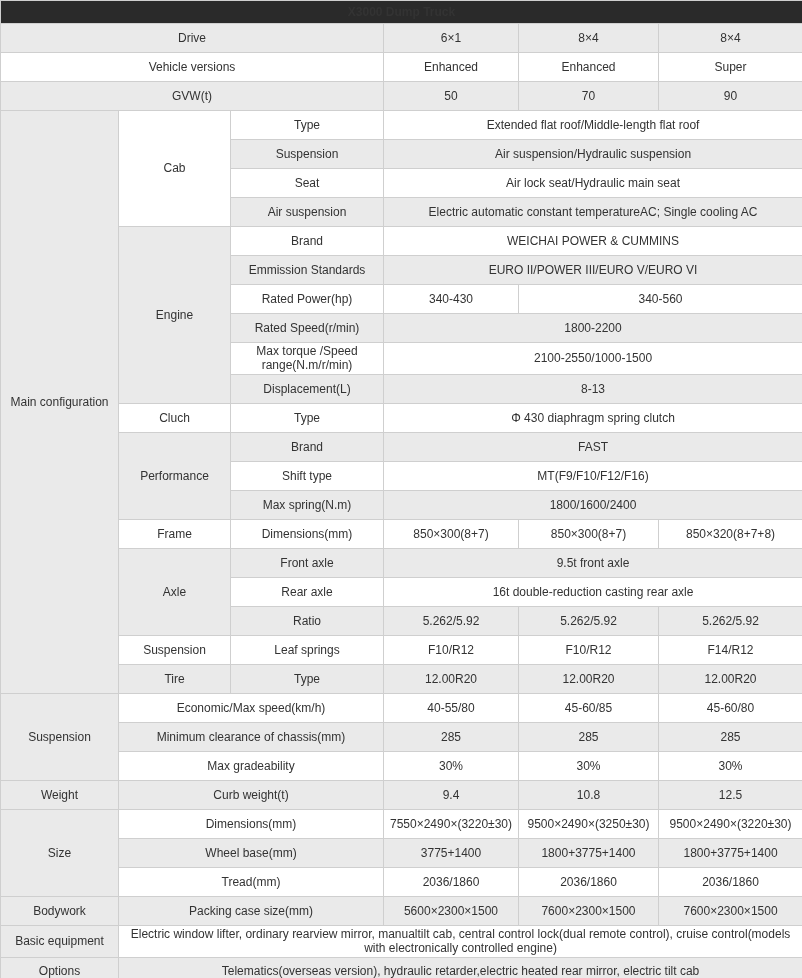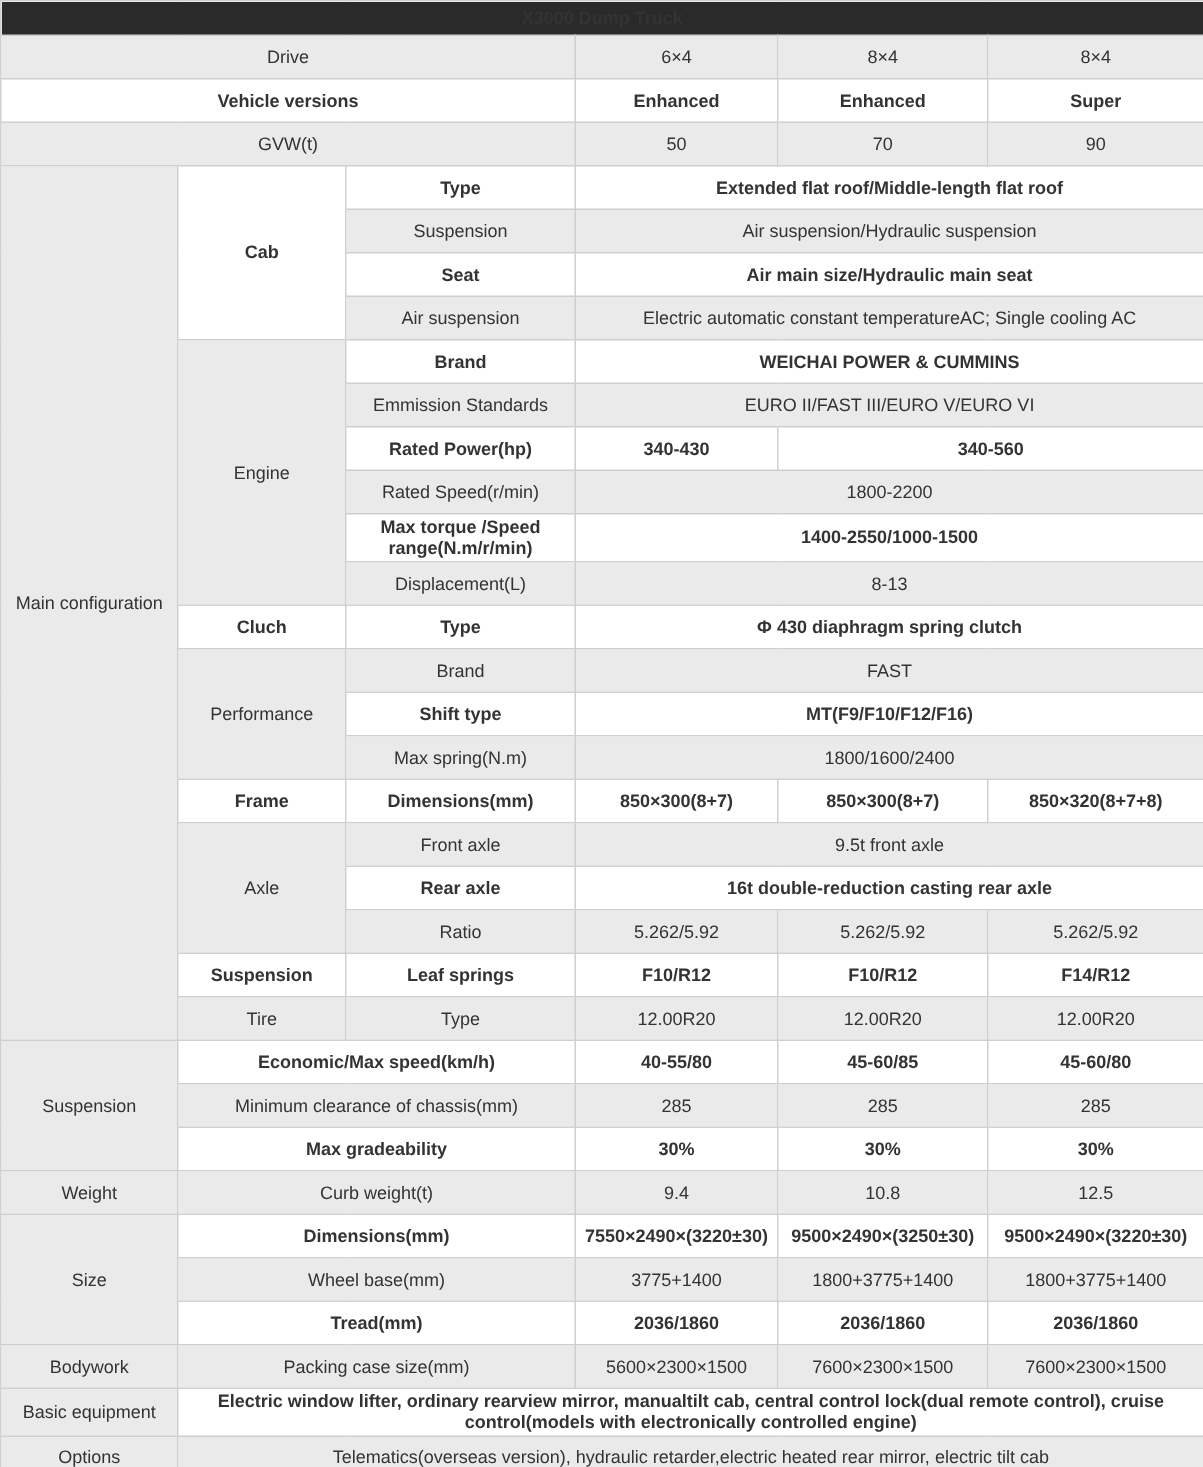--- a/index.html
+++ b/index.html
@@ -31,21 +31,21 @@
   tr.tr-title{height:23px;}
   td.title{
     background:var(--title-bg);
     color:var(--title-text);
     font-weight:bold;
     font-size:12.5px;
     border-color:var(--title-bg);
     padding-right:48px;
   }
   .g{background:var(--row-alt);}
-  .w{background:var(--row-white);font-weight:bold;}
+  .w{background:var(--row-white);}
   .offc{padding-right:92px;}
 </style>
 </head>
 <body>
 
 <table class="spec">
   <colgroup>
     <col style="width:118px">
       <col style="width:112px">
       <col style="width:153px">
@@ -53,21 +53,21 @@
       <col style="width:140px">
       <col style="width:144px">
   </colgroup>
   <tbody>
     <tr class="tr-title">
       <td colspan="6" class="title">X3000 Dump Truck</td>
     </tr>
 
     <tr>
       <td colspan="3" class="g offc">Drive</td>
-      <td class="g">6×4</td>
+      <td class="g">6×1</td>
       <td class="g">8×4</td>
       <td class="g">8×4</td>
     </tr>
     <tr>
       <td colspan="3" class="w offc">Vehicle versions</td>
       <td class="w">Enhanced</td>
       <td class="w">Enhanced</td>
       <td class="w">Super</td>
     </tr>
     <tr>
@@ -82,48 +82,48 @@
       <td rowspan="4" class="w">Cab</td>
       <td class="w">Type</td>
       <td colspan="3" class="w">Extended flat roof/Middle-length flat roof</td>
     </tr>
     <tr>
       <td class="g">Suspension</td>
       <td colspan="3" class="g">Air suspension/Hydraulic suspension</td>
     </tr>
     <tr>
       <td class="w">Seat</td>
-      <td colspan="3" class="w">Air main size/Hydraulic main seat</td>
+      <td colspan="3" class="w">Air lock seat/Hydraulic main seat</td>
     </tr>
     <tr>
       <td class="g">Air suspension</td>
       <td colspan="3" class="g">Electric automatic constant temperatureAC; Single cooling AC</td>
     </tr>
 
     <tr>
       <td rowspan="6" class="g">Engine</td>
       <td class="w">Brand</td>
       <td colspan="3" class="w">WEICHAI POWER &amp; CUMMINS</td>
     </tr>
     <tr>
       <td class="g">Emmission Standards</td>
-      <td colspan="3" class="g">EURO II/FAST III/EURO V/EURO VI</td>
+      <td colspan="3" class="g">EURO II/POWER III/EURO V/EURO VI</td>
     </tr>
     <tr>
       <td class="w">Rated Power(hp)</td>
       <td class="w">340-430</td>
       <td colspan="2" class="w">340-560</td>
     </tr>
     <tr>
       <td class="g">Rated Speed(r/min)</td>
       <td colspan="3" class="g">1800-2200</td>
     </tr>
     <tr>
       <td class="w">Max torque /Speed range(N.m/r/min)</td>
-      <td colspan="3" class="w">1400-2550/1000-1500</td>
+      <td colspan="3" class="w">2100-2550/1000-1500</td>
     </tr>
     <tr>
       <td class="g">Displacement(L)</td>
       <td colspan="3" class="g">8-13</td>
     </tr>
 
     <tr>
       <td class="w">Cluch</td>
       <td class="w">Type</td>
       <td colspan="3" class="w">Φ 430 diaphragm spring clutch</td>

